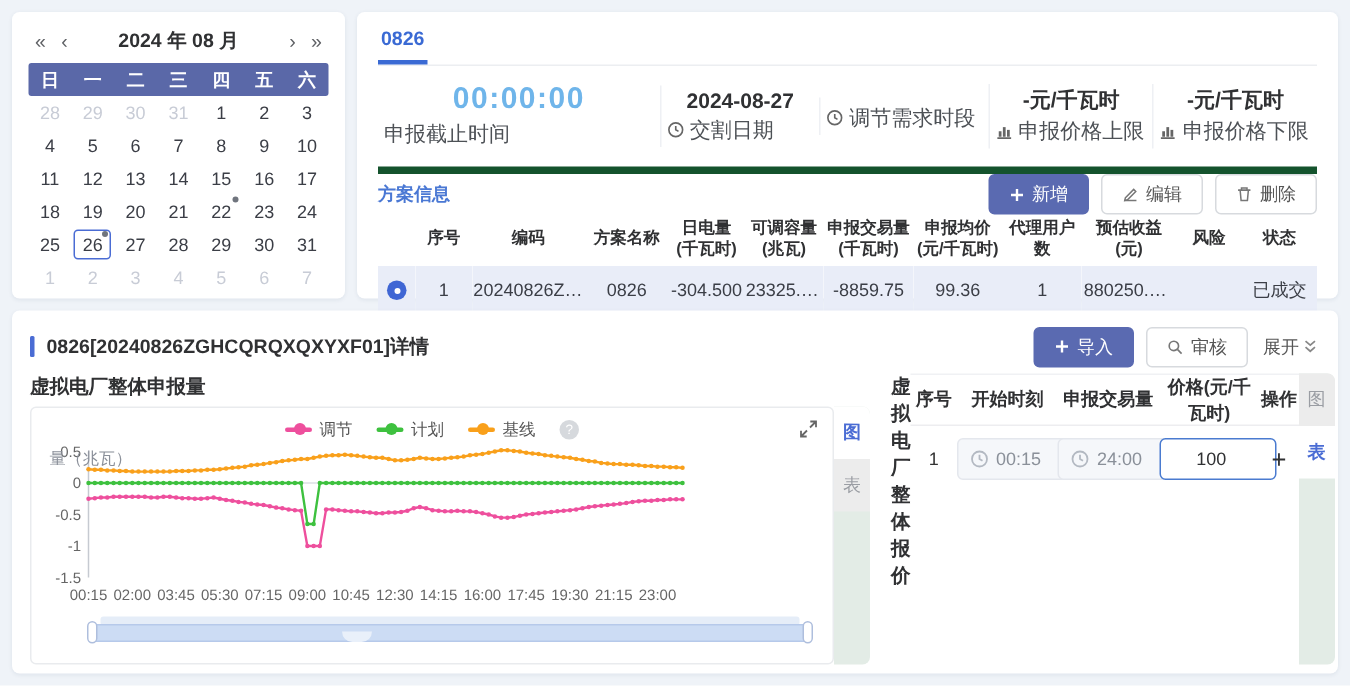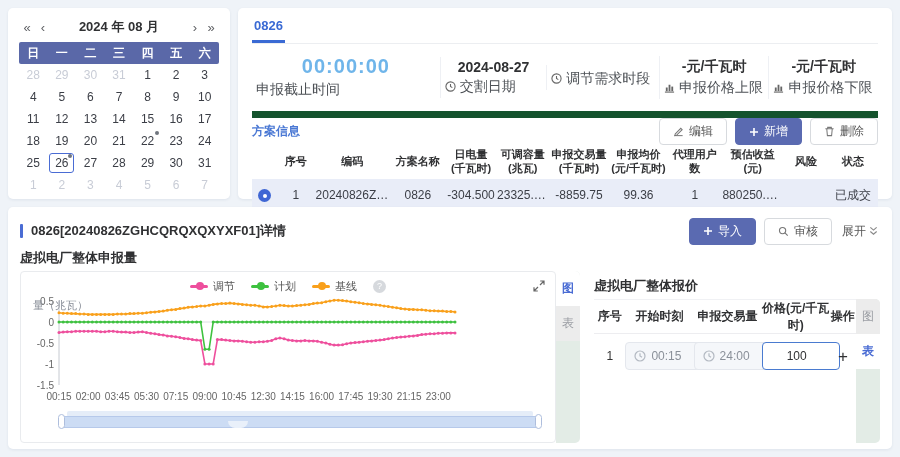--- a/index.html
+++ b/index.html
@@ -29,21 +29,21 @@
   .cal-day.muted { color: #c8ccd6; }
   .cal-day.selected { border: 1px solid #4a6cd4; line-height: 18px; }
   .cal-dot { position: absolute; top: 0; right: 1px; width: 4px; height: 4px;
     background: #70757e; border-radius: 50%; }
 
   
   .info-card { flex: 1; padding: 8px 14px 4px; display: flex; flex-direction: column; }
   .tabbar { border-bottom: 1px solid #eceef1; }
   .tab { display: inline-block; color: #3a6ad4; font-weight: bold; font-size: 13px;
     padding: 2px 2px 7px; border-bottom: 3px solid #3a6ad4; cursor: pointer; }
-  .stats { display: flex; align-items: center; padding: 9px 0 10px; border-bottom: 7px solid #14532d; }
+  .stats { display: flex; align-items: center; padding: 9px 0 10px; border-bottom: 5px solid #14532d; }
   .stat { text-align: center; border-left: 1px solid #eef0f4; padding: 2px 4px; }
   .stat:first-child { border-left: none; }
   .s1 { width: 30%; } .s2 { width: 17%; } .s3 { width: 18%; } .s4 { width: 17.5%; } .s5 { width: 17.5%; }
   .stat-value { font-size: 14px; font-weight: bold; color: #303133; }
   .timer { font-size: 20px; font-weight: bold; color: #6fb5ea; letter-spacing: 1px; }
   .stat-label { margin-top: 3px; font-size: 14px; color: #4d5156; display: flex;
     align-items: center; justify-content: flex-start; gap: 4px; }
   .stat-label svg { display: block; }
 
   .plan-bar { display: flex; align-items: center; height: 40px; gap: 8px; }
@@ -100,21 +100,21 @@
     border: 1px solid #aebedd; border-radius: 4px; cursor: ew-resize; }
   .slider-handle.left { left: -3px; } .slider-handle.right { right: -3px; }
 
   .tab-strip { width: 24px; flex: none; background: #e3ece6; border-radius: 0 5px 5px 0;
     display: flex; flex-direction: column; }
   .strip-tab { width: 24px; height: 35px; line-height: 35px; text-align: center;
     font-size: 12px; color: #9a9da3; background: #ececec; cursor: pointer; }
   .strip-tab.first { border-radius: 0 5px 0 0; }
   .strip-tab.active { background: #fff; color: #4a6cd4; font-weight: bold; }
 
-  .price-col { flex: 1; margin-left: 14px; display: flex; flex-direction: column; margin-top: 28px; }
+  .price-col { flex: 1; margin-left: 14px; display: flex; flex-direction: row; }
   .price-wrap { display: flex; flex: 1; }
   .price-table { flex: 1; border-top: 1px solid #f0f1f4; }
   .price-row { display: flex; align-items: center; }
   .price-row.head { height: 34px; border-bottom: 1px solid #ededf0; font-weight: bold;
     font-size: 12px; color: #303133; }
   .price-row.body { height: 44px; }
   .pc { text-align: center; }
   .pc1 { width: 12%; } .pc2 { width: 26%; } .pc3 { width: 26%; } .pc4 { width: 26%; } .pc5 { width: 10%; }
   .time-input { display: inline-flex; align-items: center; gap: 5px; width: 82px; height: 28px;
     padding: 0 8px; background: #f5f7fa; border: 1px solid #e4e7ed; border-radius: 4px;
@@ -246,32 +246,32 @@
                 <rect x="5" y="3" width="2" height="7" fill="#666"></rect>
                 <rect x="8" y="5" width="2" height="5" fill="#666"></rect>
               </svg>
             <span>申报价格下限</span>
           </div>
         </div>
       </div>
 
       <div class="plan-bar">
         <span class="plan-title">方案信息</span>
+        <span class="btn btn-primary">
+          <svg width="10" height="10" viewBox="0 0 10 10">
+              <path d="M5 1v8M1 5h8" stroke="#fff" stroke-width="1.6"></path>
+            </svg>
+          <span>新增</span>
+        </span>
         <span class="btn btn-outline">
           <svg width="11" height="11" viewBox="0 0 12 12">
               <path d="M1.5 10.5h9" stroke="#777" stroke-width="1.1"></path>
               <path d="M2.5 8.5l6-6 1.5 1.5-6 6-2 .5z" fill="none" stroke="#777" stroke-width="1.1"></path>
             </svg>
           <span>编辑</span>
-        </span>
-        <span class="btn btn-primary">
-          <svg width="10" height="10" viewBox="0 0 10 10">
-              <path d="M5 1v8M1 5h8" stroke="#fff" stroke-width="1.6"></path>
-            </svg>
-          <span>新增</span>
         </span>
         <span class="btn btn-outline">
           <svg width="11" height="11" viewBox="0 0 12 12">
               <path d="M1.5 3h9M4 3V1.5h4V3M3 3l.7 7.5h4.6L9 3" fill="none" stroke="#777" stroke-width="1.1"></path>
             </svg>
           <span>删除</span>
         </span>
       </div>
 
       <table class="plan-table">

